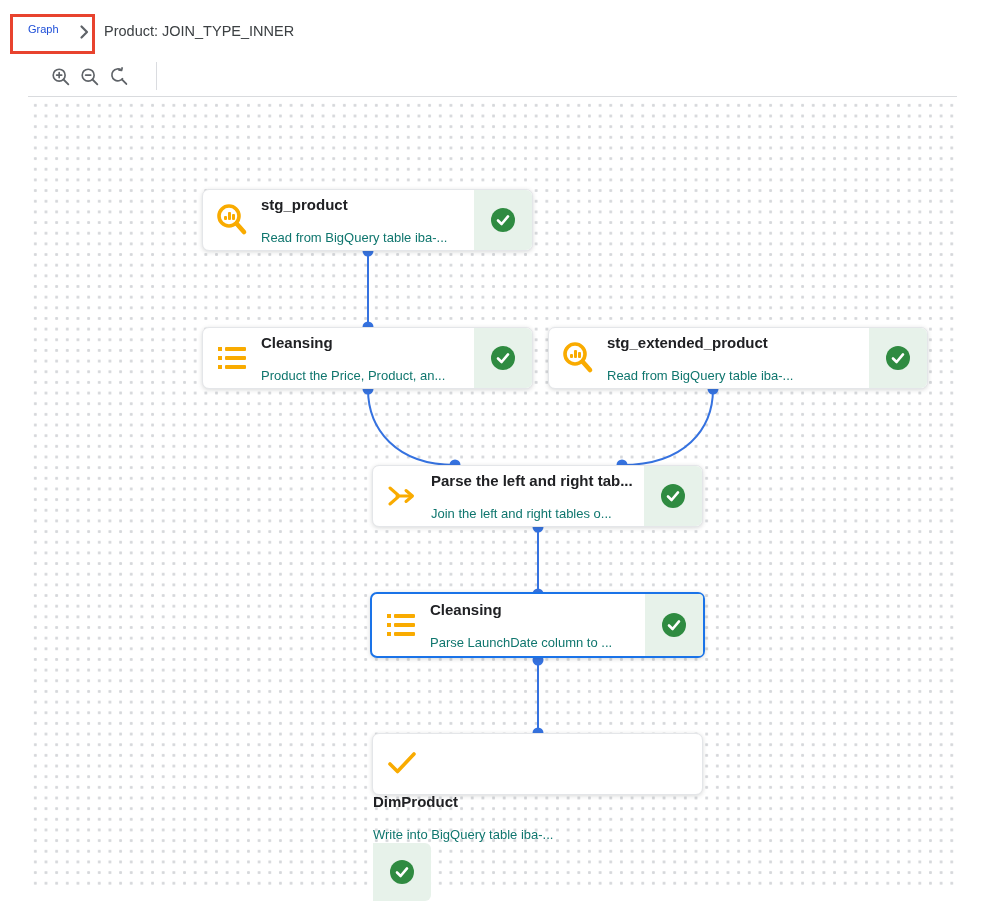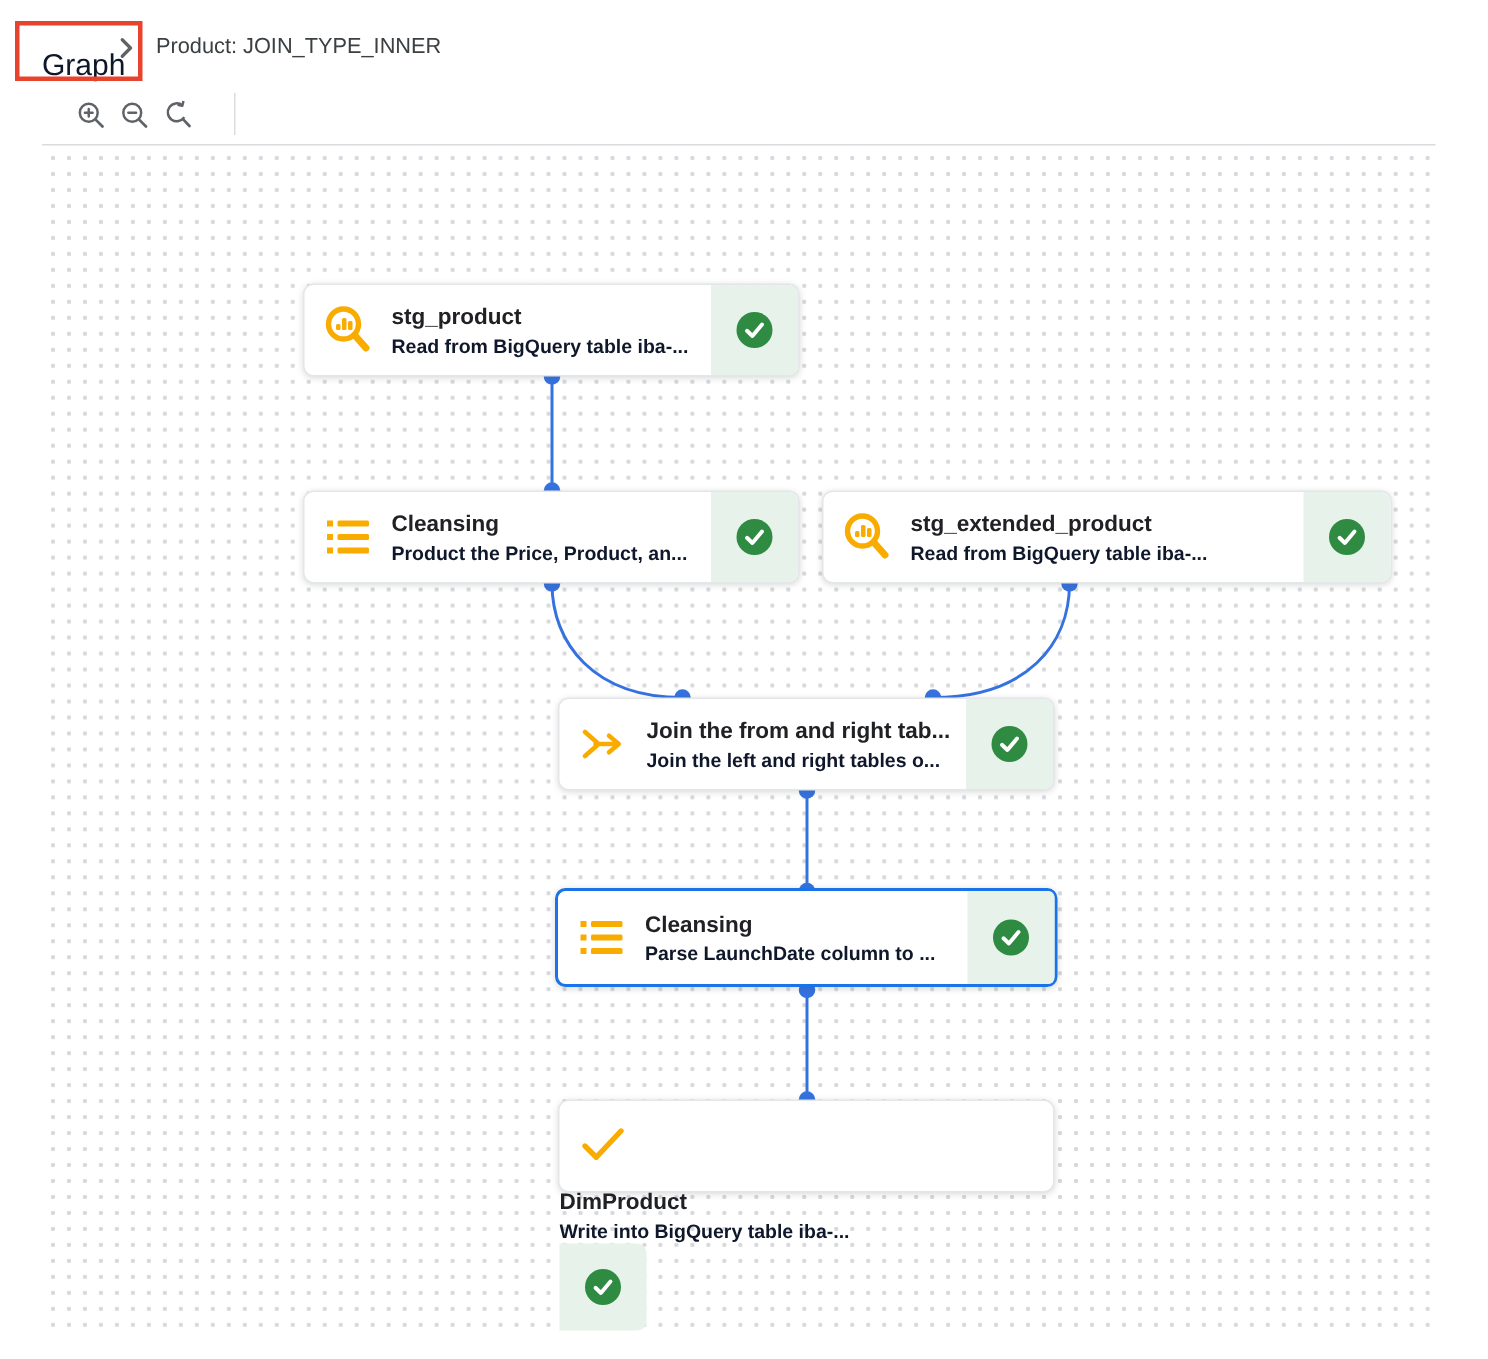--- a/index.html
+++ b/index.html
@@ -7,21 +7,21 @@
     width:992px;height:906px;position:relative;background:#ffffff;
     font-family:"Liberation Sans","DejaVu Sans",sans-serif;
     color:#3c4043;overflow:hidden;
   }
 
   
   .breadcrumb{
     position:absolute;left:0;top:0;width:100%;height:58px;
     display:flex;align-items:center;
   }
-  .crumb-graph{position:absolute;left:28px;top:23px;font-size:20px;color:#0f172a;cursor:pointer;margin-top:10px;}
+  .crumb-graph{position:absolute;left:28px;top:23px;font-size:11px;color:#1d4ed8;cursor:pointer;}
   .crumb-chevron{position:absolute;left:76px;top:24px;width:16px;height:16px;color:#5f6368;}
   .crumb-source{position:absolute;left:104px;top:23px;font-size:14.5px;color:#3c4043;}
   .annotation-box{
     position:absolute;left:10px;top:14px;width:85px;height:40px;
     border:3px solid #e8432e;box-sizing:border-box;pointer-events:none;
   }
 
   
   .toolbar{position:absolute;left:0;top:58px;width:100%;height:38px;}
   .tool-btn{
@@ -47,21 +47,21 @@
   .node{
     position:absolute;width:331px;height:62px;box-sizing:border-box;
     background:#ffffff;border:1px solid #e4e6e9;border-radius:7px;
     box-shadow:0 1px 4px rgba(60,64,67,.20);
     display:flex;align-items:stretch;cursor:pointer;
   }
   .node.selected{border:2px solid #1a73e8;width:335px;height:66px;}
   .node-icon{width:58px;display:flex;align-items:center;justify-content:center;flex:0 0 58px;}
   .node-text{flex:1;min-width:0;display:flex;flex-direction:column;justify-content:center;}
   .node-title{font-size:15px;font-weight:bold;color:#202124;white-space:nowrap;overflow:hidden;line-height:19px;}
-  .node-sub{font-size:13px;color:#0f172a;white-space:nowrap;overflow:hidden;line-height:17px;margin-top:1px;font-weight:bold;}
+  .node-sub{font-size:13px;color:#0f766e;white-space:nowrap;overflow:hidden;line-height:17px;margin-top:15px;}
   .node-status{
     width:58px;flex:0 0 58px;background:#e7f2ea;border-radius:0 6px 6px 0;
     display:flex;align-items:center;justify-content:center;
   }
   .node.selected .node-status{border-radius:0 4px 4px 0;}
   .badge{width:24px;height:24px;border-radius:50%;background:#2f8b41;display:flex;align-items:center;justify-content:center;}
 
   
   .n-stg-product{left:174px;top:92px;}
   .n-cleansing-1{left:174px;top:230px;}
@@ -202,21 +202,21 @@
 
   <div class="node n-join">
     <div class="node-icon">
       <svg width="28" height="22" viewBox="0 0 28 22">
         <path d="M2 3 L10 10 M2 19 L10 12" fill="none" stroke="#f9ab00" stroke-width="3" stroke-linecap="round"></path>
         <path d="M9 11 H23" fill="none" stroke="#f9ab00" stroke-width="3" stroke-linecap="round"></path>
         <path d="M18 5.5 L24.5 11 L18 16.5" fill="none" stroke="#f9ab00" stroke-width="3" stroke-linecap="round" stroke-linejoin="round"></path>
       </svg>
     </div>
     <div class="node-text">
-      <div class="node-title">Join the from and right tab...</div>
+      <div class="node-title">Parse the left and right tab...</div>
       <div class="node-sub">Join the left and right tables o...</div>
     </div>
     <div class="node-status">
       <span class="badge">
         <svg width="24" height="24" viewBox="0 0 24 24">
             <path d="M7 12.5 L10.6 16 L17 8.4" fill="none" stroke="#ffffff" stroke-width="2.6" stroke-linecap="round" stroke-linejoin="round"></path>
           </svg>
       </span>
     </div>
   </div>

